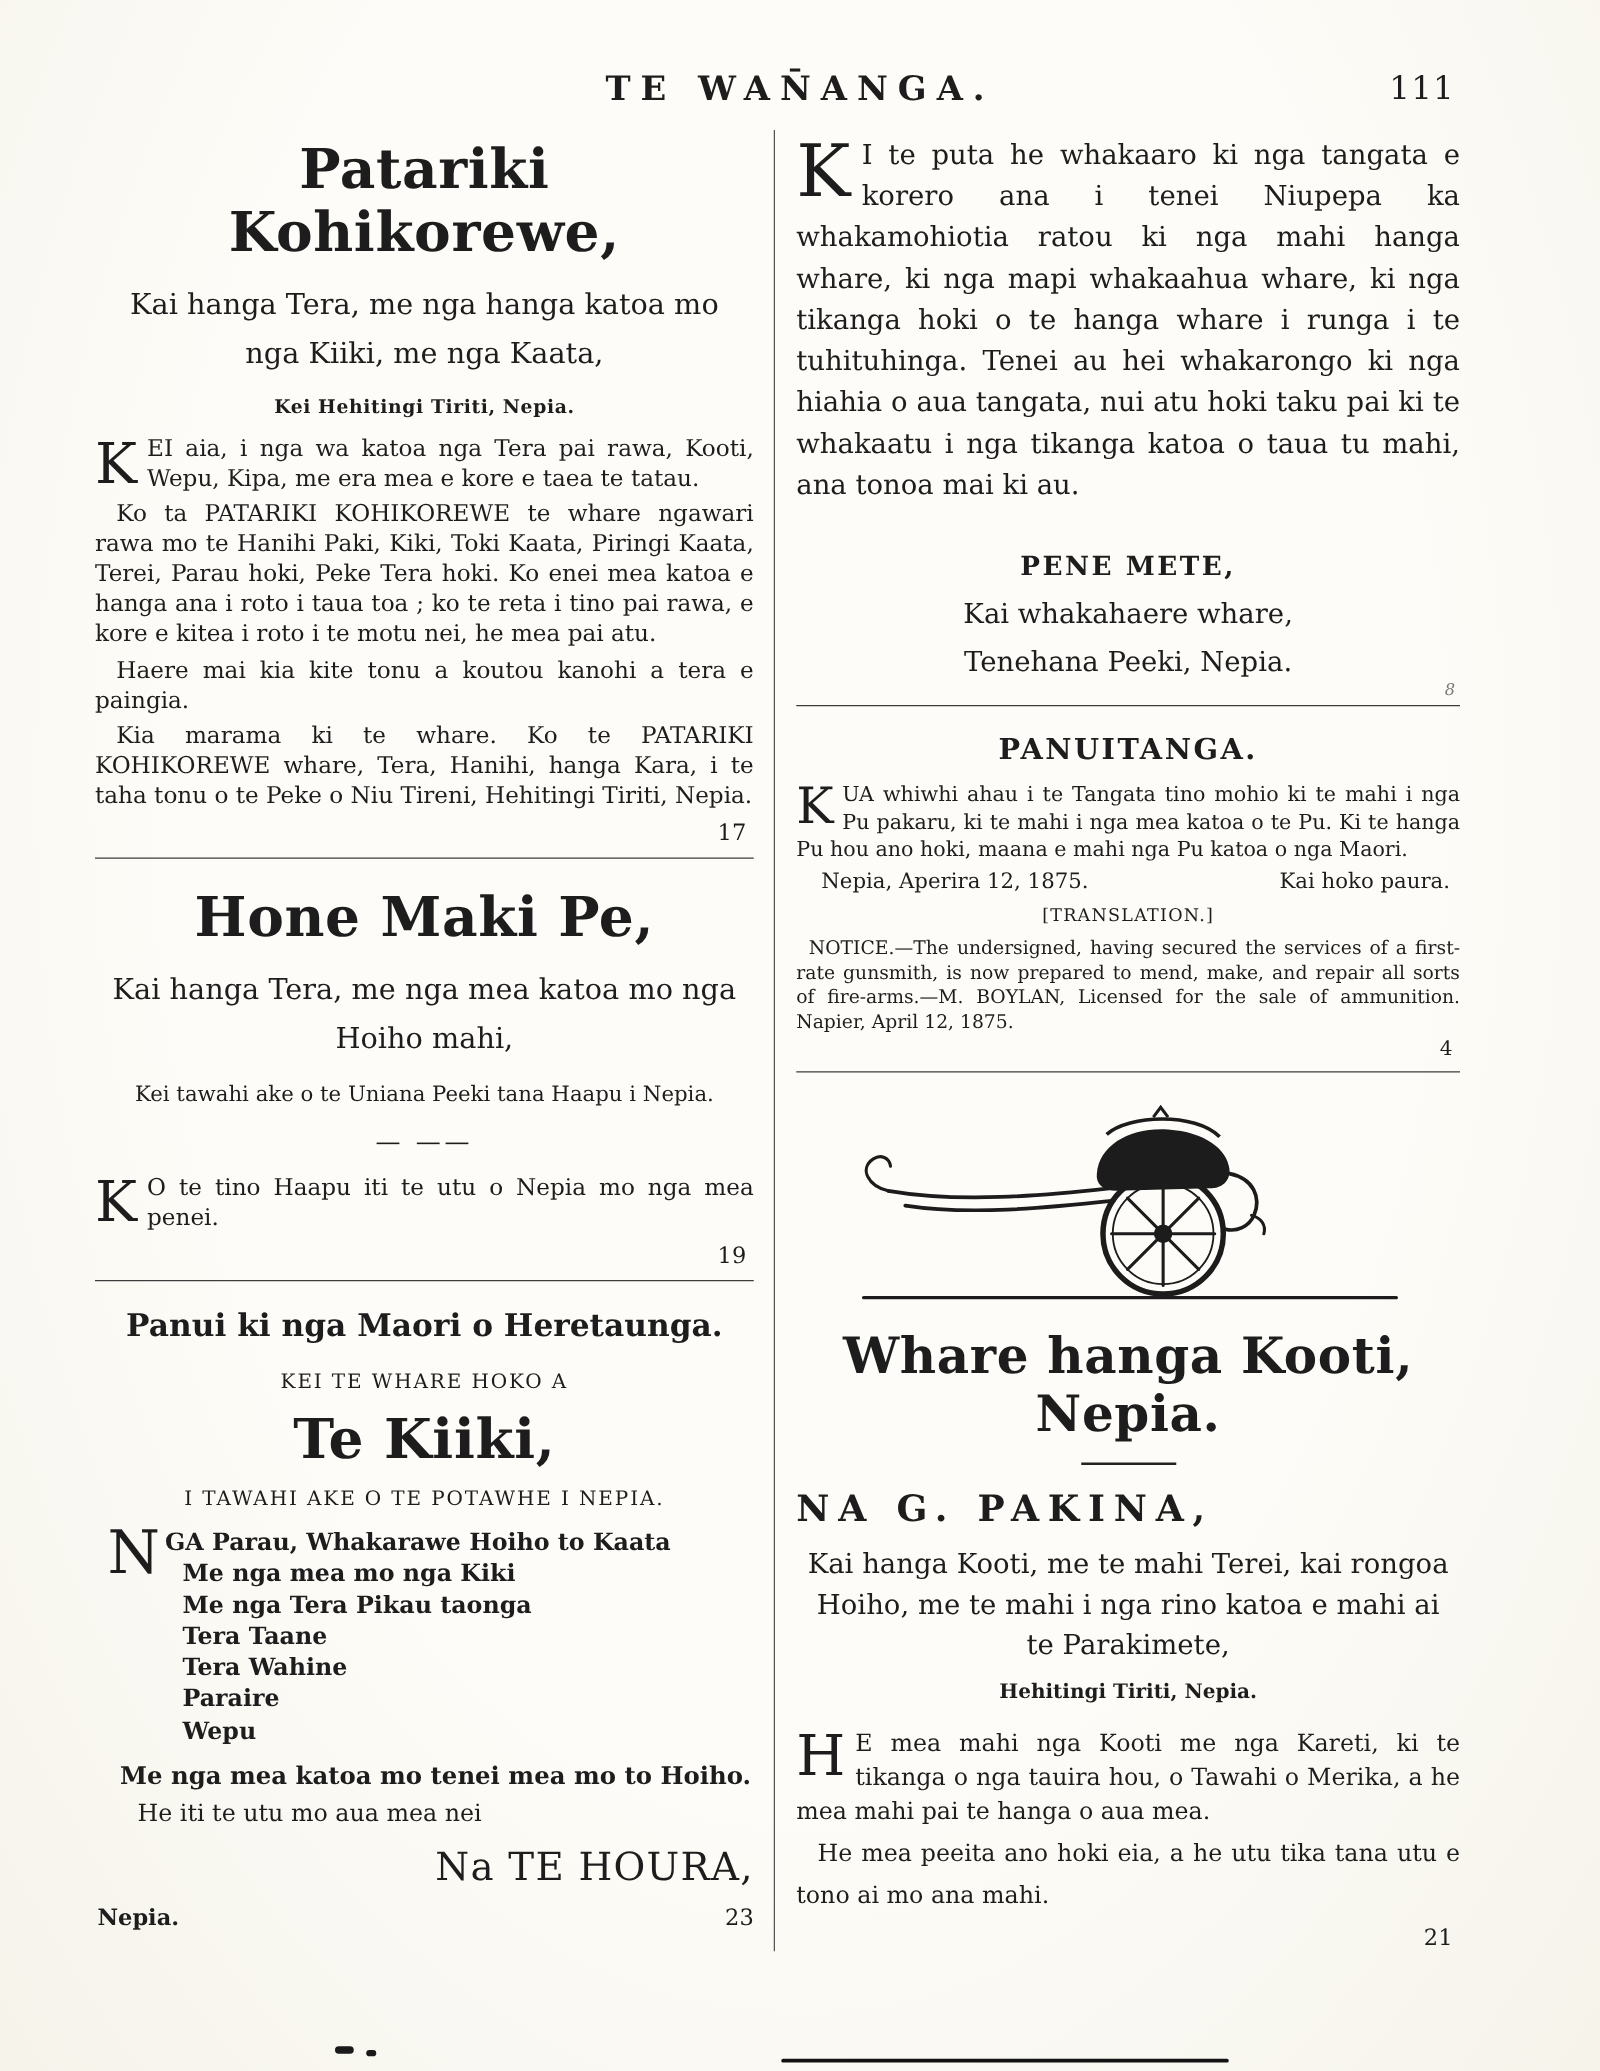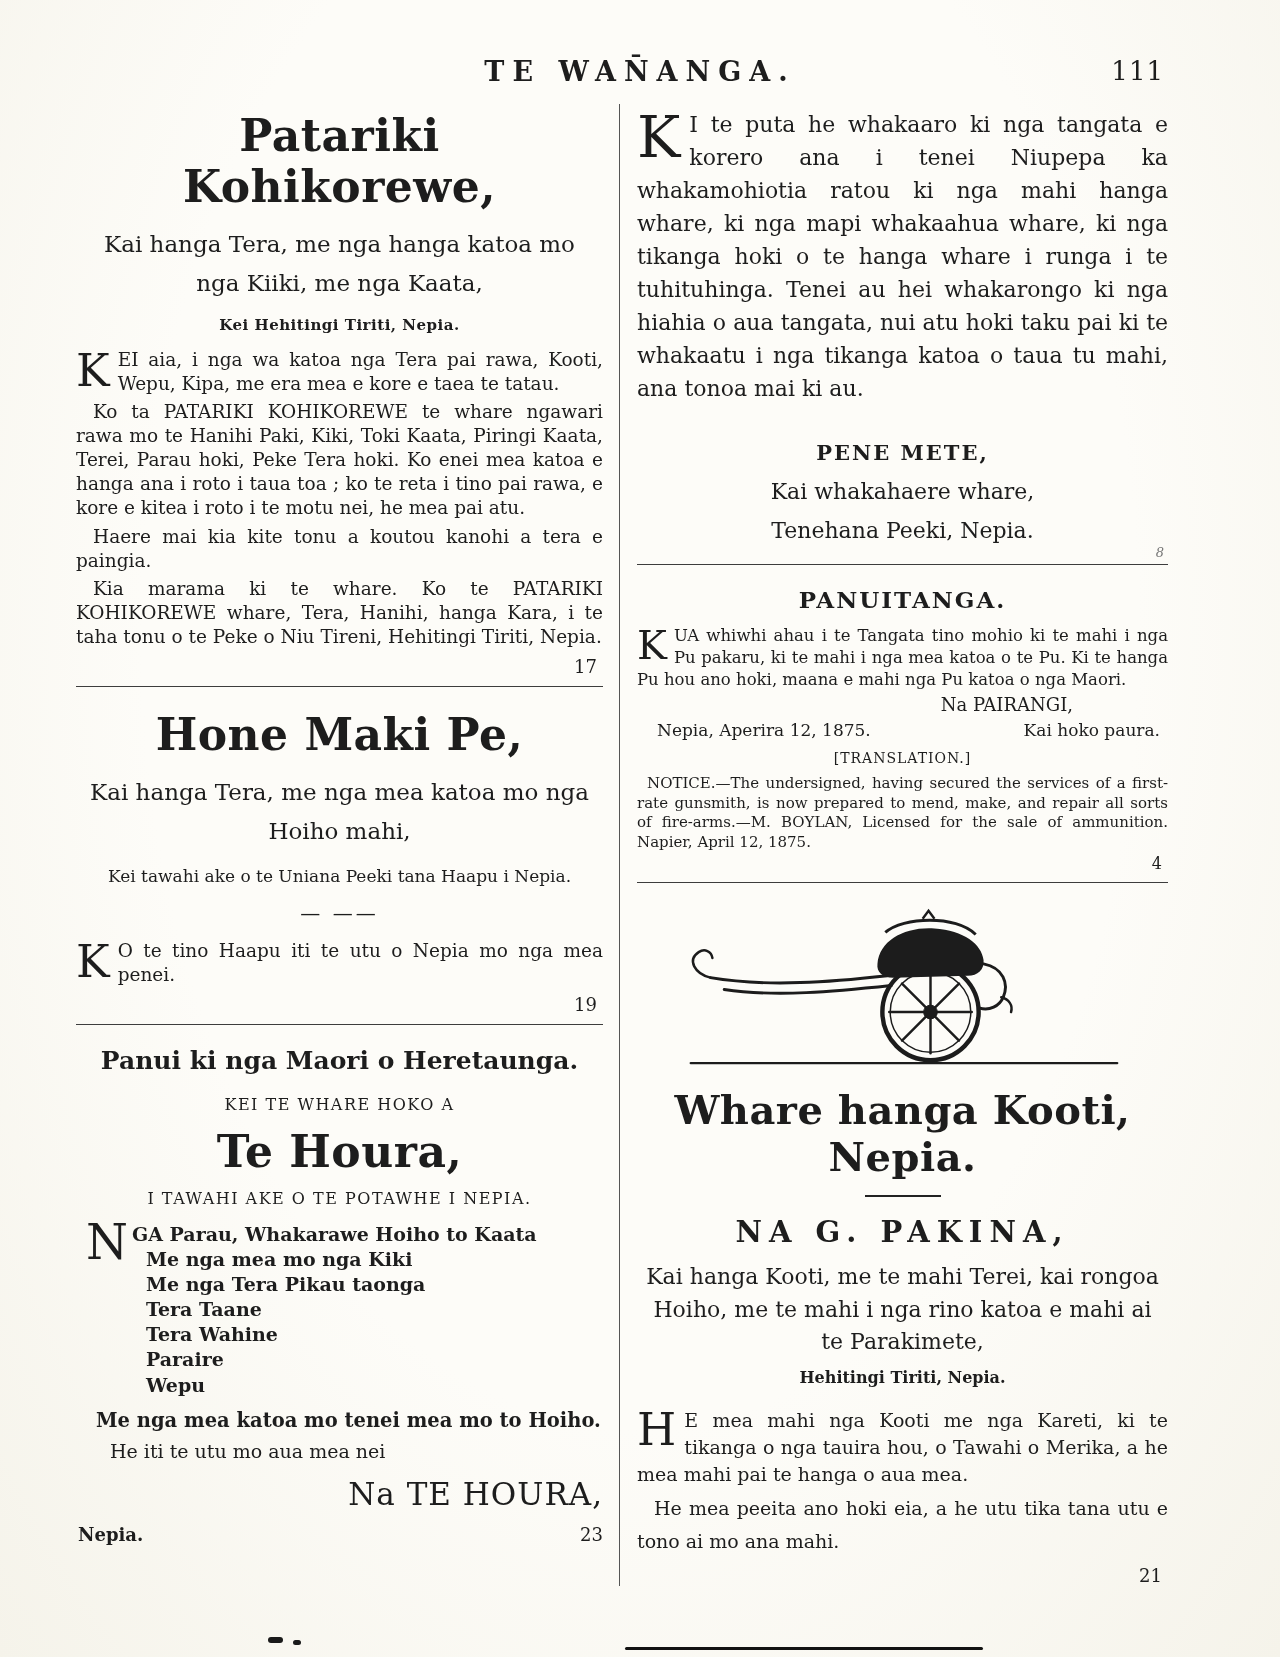--- a/index.html
+++ b/index.html
@@ -60,21 +60,21 @@
   .pene-line  { text-align:center; font-size:22px; margin-top:14px; }
   .printer-mark { text-align:right; color:#777; font-size:13px; font-style:italic; margin-top:2px; padding-right:4px; }
   .pan-head   { text-align:center; font-size:23px; letter-spacing:2px; margin-top:21px; }
   .pan-sig    { text-align:right; padding-right:95px; font-size:18px; margin-top:4px; }
   .pan-row    { display:flex; justify-content:space-between; font-size:17px; margin-top:5px; padding:0 8px 0 20px; }
   .trans-label{ text-align:center; font-size:14px; margin-top:10px; letter-spacing:1px; }
   .notice     { font-size:15px; line-height:1.3; text-align:justify; margin-top:8px; text-indent:10px; }
   .cart-wrap  { text-align:center; margin-top:20px; }
   .kooti-head { font-size:40px; font-weight:bold; text-align:center; margin-top:12px; letter-spacing:0.5px; }
   .short-rule { width:76px; border:none; border-top:2px solid #222; margin:15px auto 0; }
-  .pakina-name{ text-align:center; font-size:29px; font-weight:bold; letter-spacing:7px; margin-top:18px; }
+  .pakina-name{ text-align:left; font-size:29px; font-weight:bold; letter-spacing:7px; margin-top:18px; }
   .pakina-body{ font-size:22px; line-height:1.48; text-align:center; margin:12px 4px 0; }
   .pakina-addr{ font-size:16px; font-weight:bold; text-align:center; margin-top:9px; }
   .p2-loose   { line-height:1.75; margin-top:4px; }
 
   
   .artifact-line { position:absolute; left:625px; top:1647px; width:358px; height:3px; background:#121212; border-radius:2px; }
   .artifact-dot1 { position:absolute; left:268px; top:1637px; width:15px; height:6px; background:#1a1a1a; border-radius:3px; }
   .artifact-dot2 { position:absolute; left:293px; top:1640px; width:8px; height:5px; background:#1a1a1a; border-radius:3px; }
 </style>
 </head>
@@ -111,21 +111,21 @@
         <div class="ornament">—  ——</div>
         <p class="body body-first"><span class="dropcap">K</span><span>O te tino Haapu iti te utu o Nepia mo nga mea penei.</span></p>
         <div class="ref">19</div>
       </section>
 
       <hr class="rule">
 
       <section>
         <h2 class="houra-head">Panui ki nga Maori o Heretaunga.</h2>
         <p class="caps-line">KEI TE WHARE HOKO A</p>
-        <h1 class="display-xl" style="margin-top:12px;">Te Houra,</h1>
+        <h1 class="display-xl" style="margin-top:12px;">Te Kiiki,</h1>
         <p class="caps-line" style="margin-top:12px;">I TAWAHI AKE O TE POTAWHE I NEPIA.</p>
         <div class="houra-list">
           <span class="houra-cap">N</span>
           <div class="houra-first">GA Parau, Whakarawe Hoiho to Kaata</div>
           <div>Me nga mea mo nga Kiki</div>
           <div>Me nga Tera Pikau taonga</div>
           <div>Tera Taane</div>
           <div>Tera Wahine</div>
           <div>Paraire</div>
           <div>Wepu</div>
@@ -151,21 +151,20 @@
         <p class="pene-line">Kai whakahaere whare,</p>
         <p class="pene-line">Tenehana Peeki, Nepia.</p>
         <div class="printer-mark">8</div>
       </section>
 
       <hr class="rule" style="margin-top:4px;">
 
       <section>
         <h2 class="pan-head">PANUITANGA.</h2>
         <p class="body-sm"><span class="dropcap dropcap-md">K</span><span>UA whiwhi ahau i te Tangata tino mohio ki te mahi i nga Pu pakaru, ki te mahi i nga mea katoa o te Pu.  Ki te hanga Pu hou ano hoki, maana e mahi nga Pu katoa o nga Maori.</span></p>
-        <p class="pan-sig">Na PAIRANGI,</p>
         <div class="pan-row">
           <span>Nepia, Aperira 12, 1875.</span>
           <span>Kai hoko paura.</span>
         </div>
         <p class="trans-label">[TRANSLATION.]</p>
         <p class="notice">NOTICE.—The undersigned, having secured the services of a first-rate gunsmith, is now prepared to mend, make, and repair all sorts of fire-arms.—M. BOYLAN, Licensed for the sale of ammunition.  Napier, April 12, 1875.</p>
         <div class="ref" style="font-size:16px;margin-top:2px;">4</div>
       </section>
 
       <hr class="rule">

